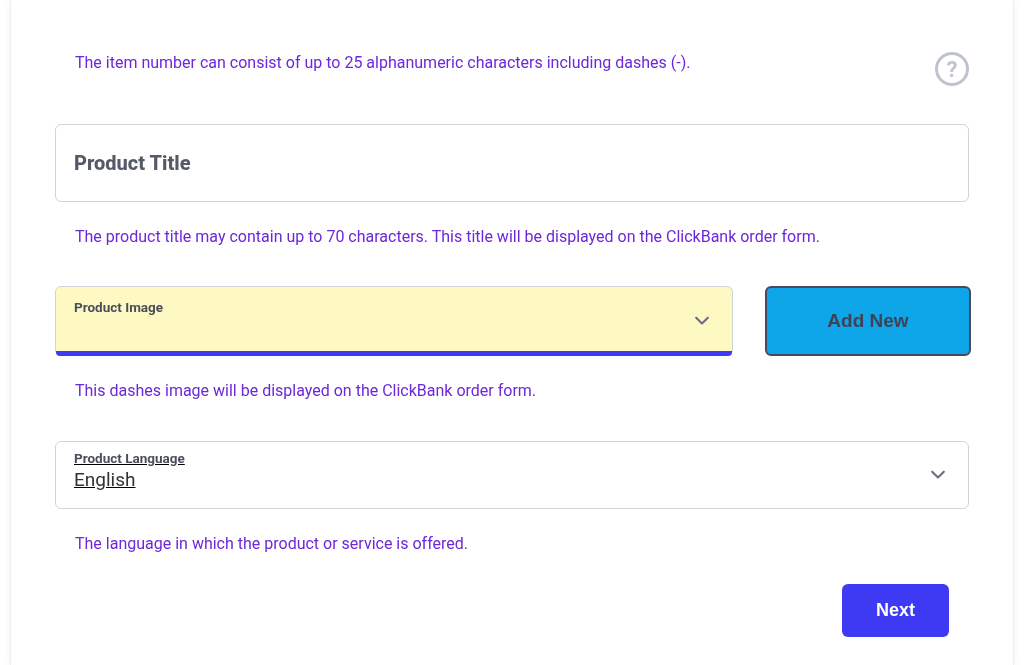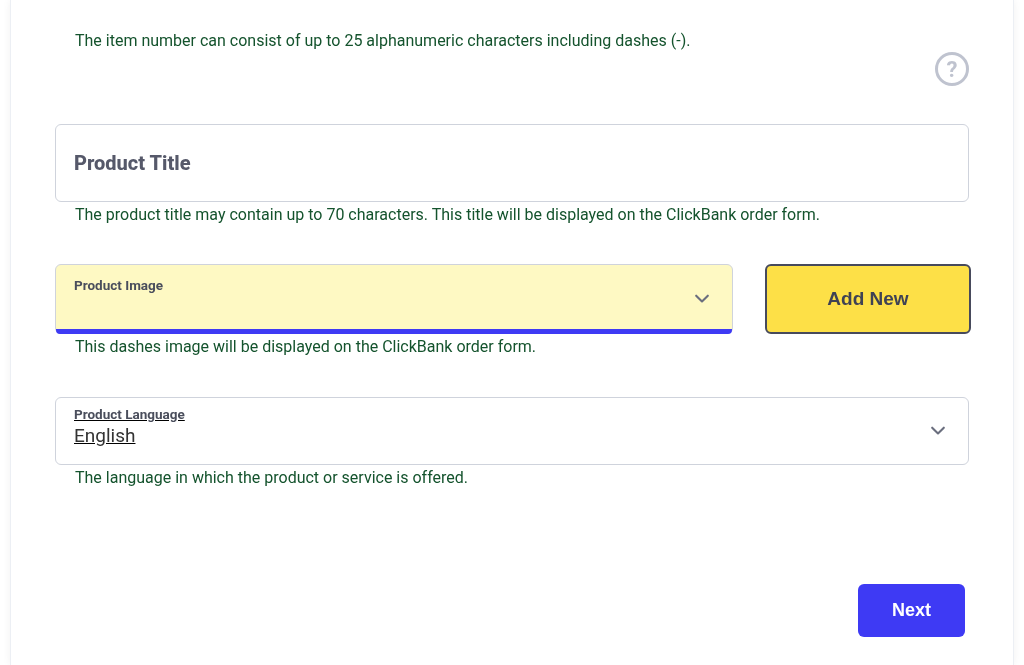--- a/index.html
+++ b/index.html
@@ -59,22 +59,22 @@
   }
   .input-box .value {
     font-size: 20px;
     font-weight: 600;
     color: #222;
     min-height: 26px;
     display: block;
   }
   .helper-text {
     font-size: 16px;
-    color: #14532d;
-    margin: 2px 0 0 20px;
+    color: #6d28d9;
+    margin: 24px 0 0 20px;
     line-height: 1.4;
   }
   .help-icon-col {
     flex: 0 0 auto;
     padding-top: 24px;
   }
   .help-circle {
     width: 34px;
     height: 34px;
     border: 3px solid #bfc3cf;
@@ -128,21 +128,21 @@
     right: 0;
     bottom: -1px;
     height: 5px;
     background: #3e3af4;
     border-radius: 0 0 4px 4px;
   }
   .add-new-btn {
     flex: 0 0 206px;
     border: 2px solid #474a5c;
     border-radius: 6px;
-    background: #fde047;
+    background: #0ea5e9;
     font-size: 19px;
     font-weight: 800;
     color: #3f4254;
     cursor: pointer;
     display: flex;
     align-items: center;
     justify-content: center;
     height: 70px;
   }
   .language-box {
@@ -163,21 +163,21 @@
     margin-bottom: 2px;
   }
   .language-box .value {
     font-size: 19px;
     font-weight: 400;
     color: #333;
   }
   .footer {
     position: absolute;
     bottom: 28px;
-    right: 48px;
+    right: 64px;
   }
   .next-btn {
     background: #3e3af4;
     color: #fff;
     border: none;
     border-radius: 6px;
     padding: 16px 34px;
     font-size: 18px;
     font-weight: 800;
     cursor: pointer;

